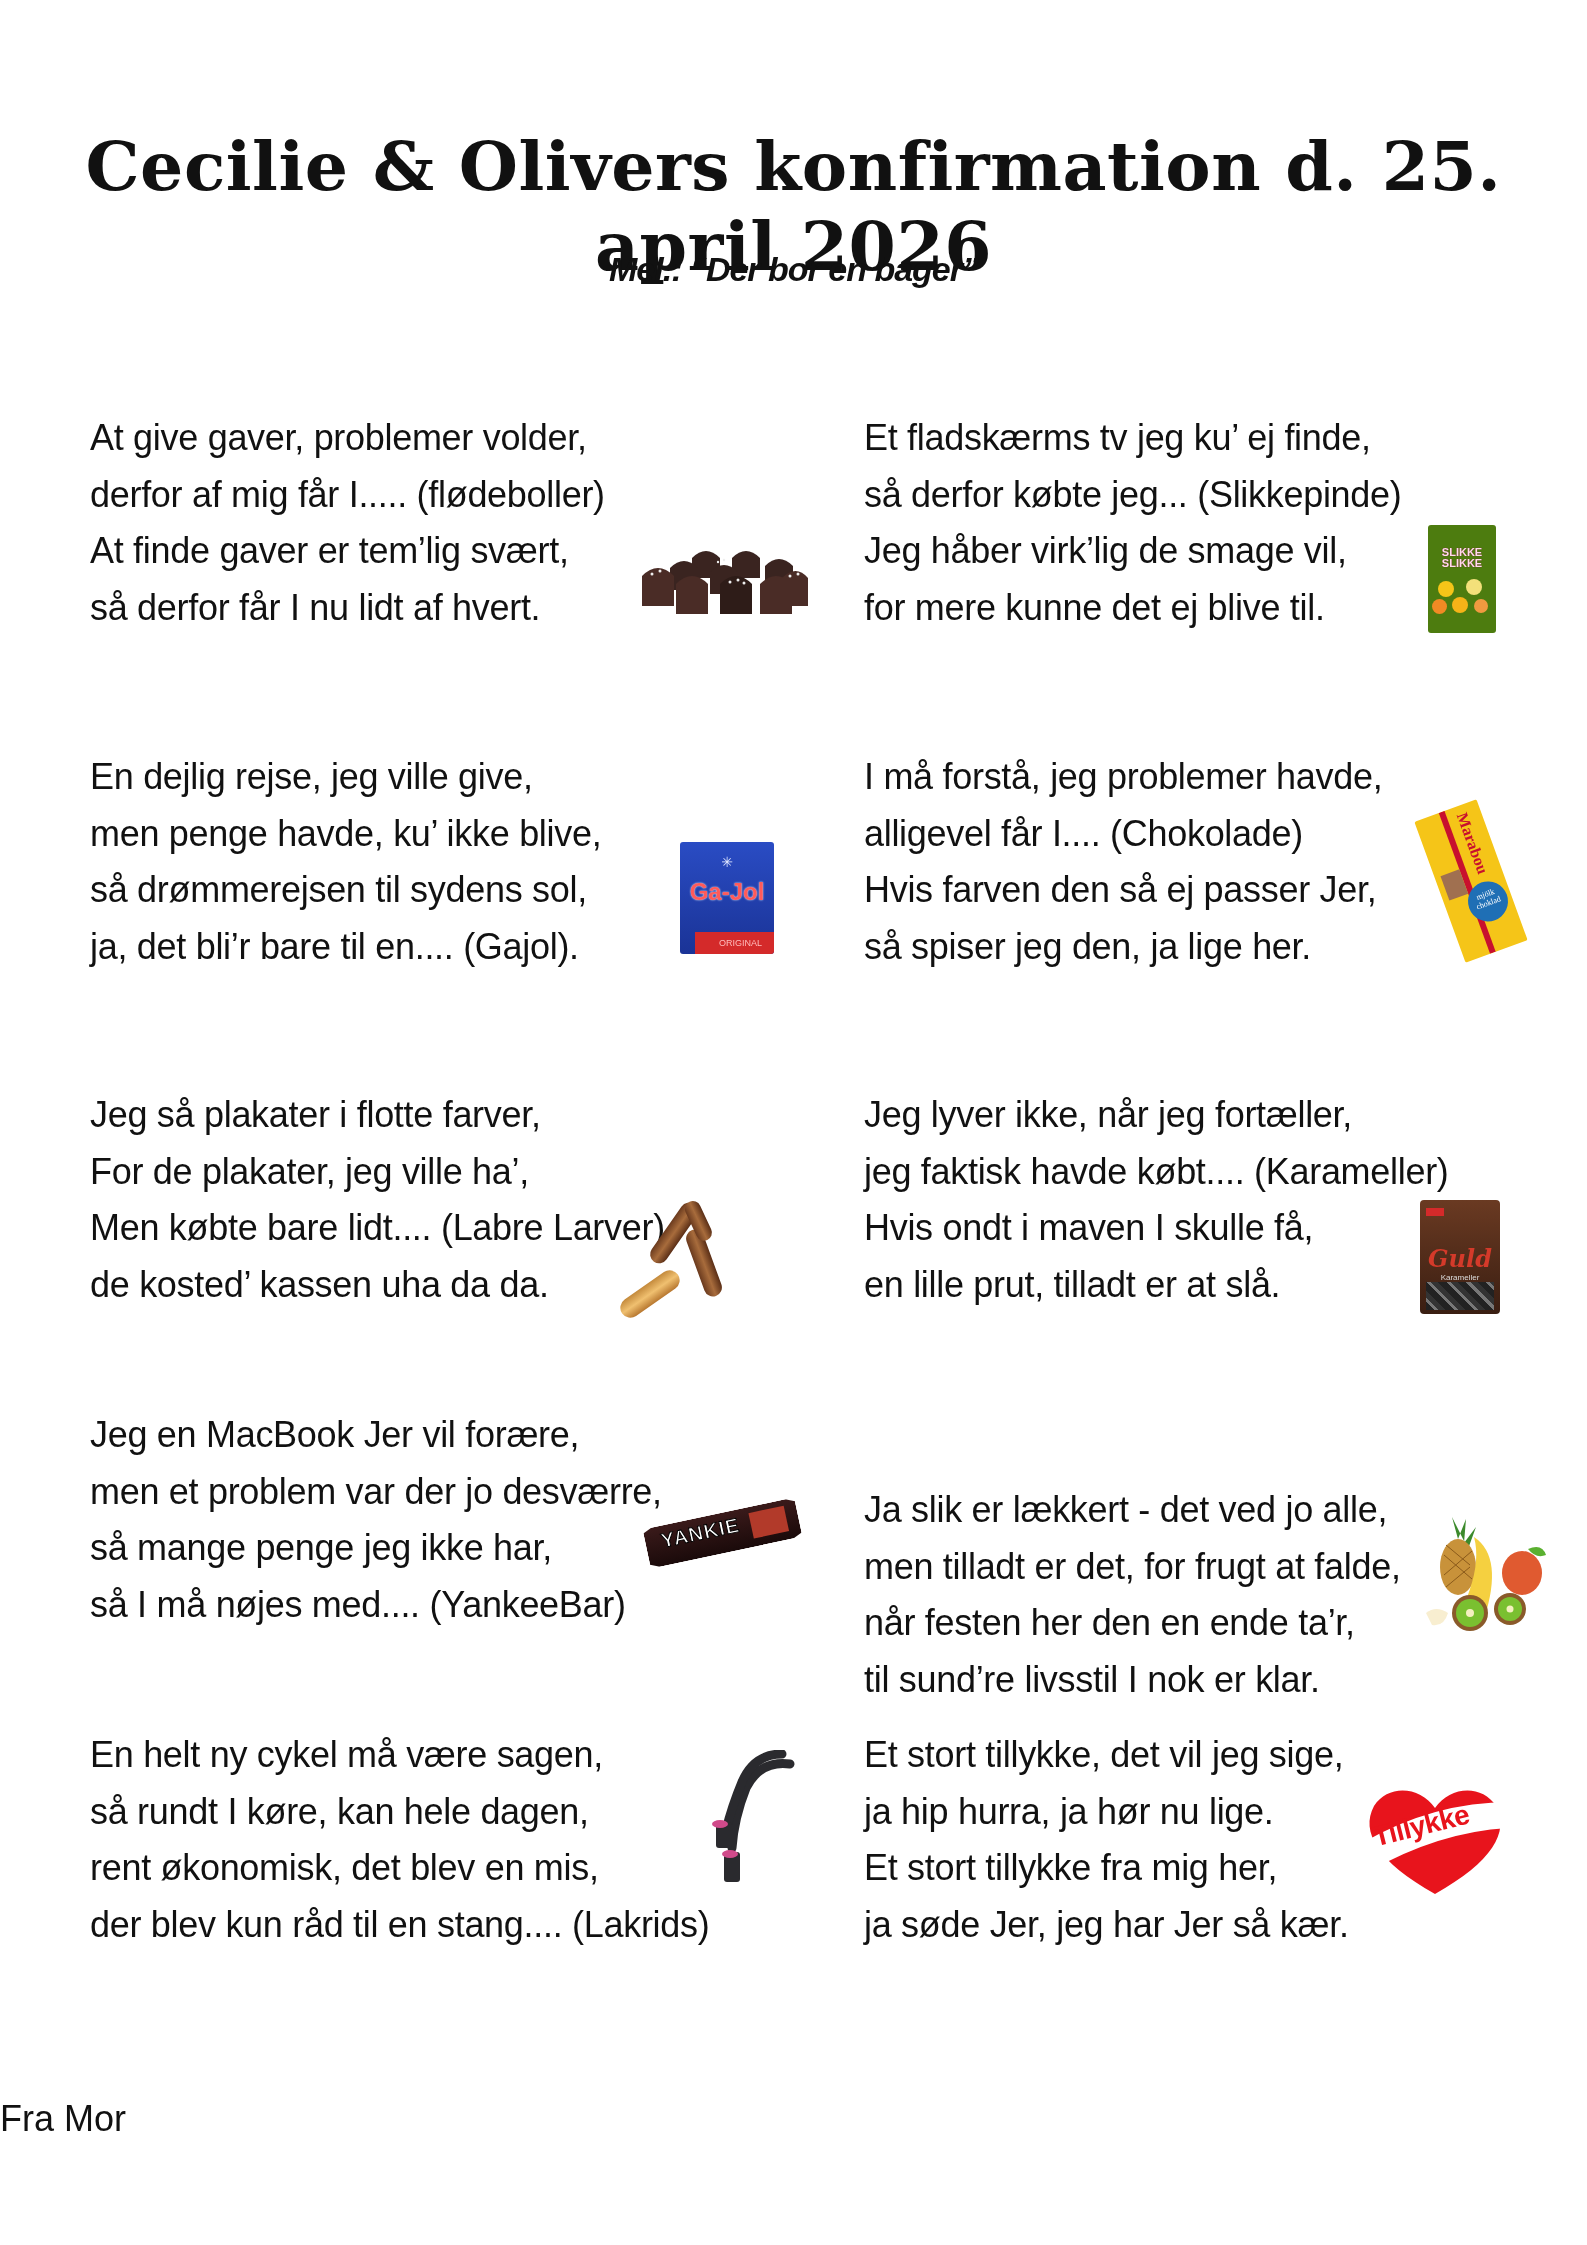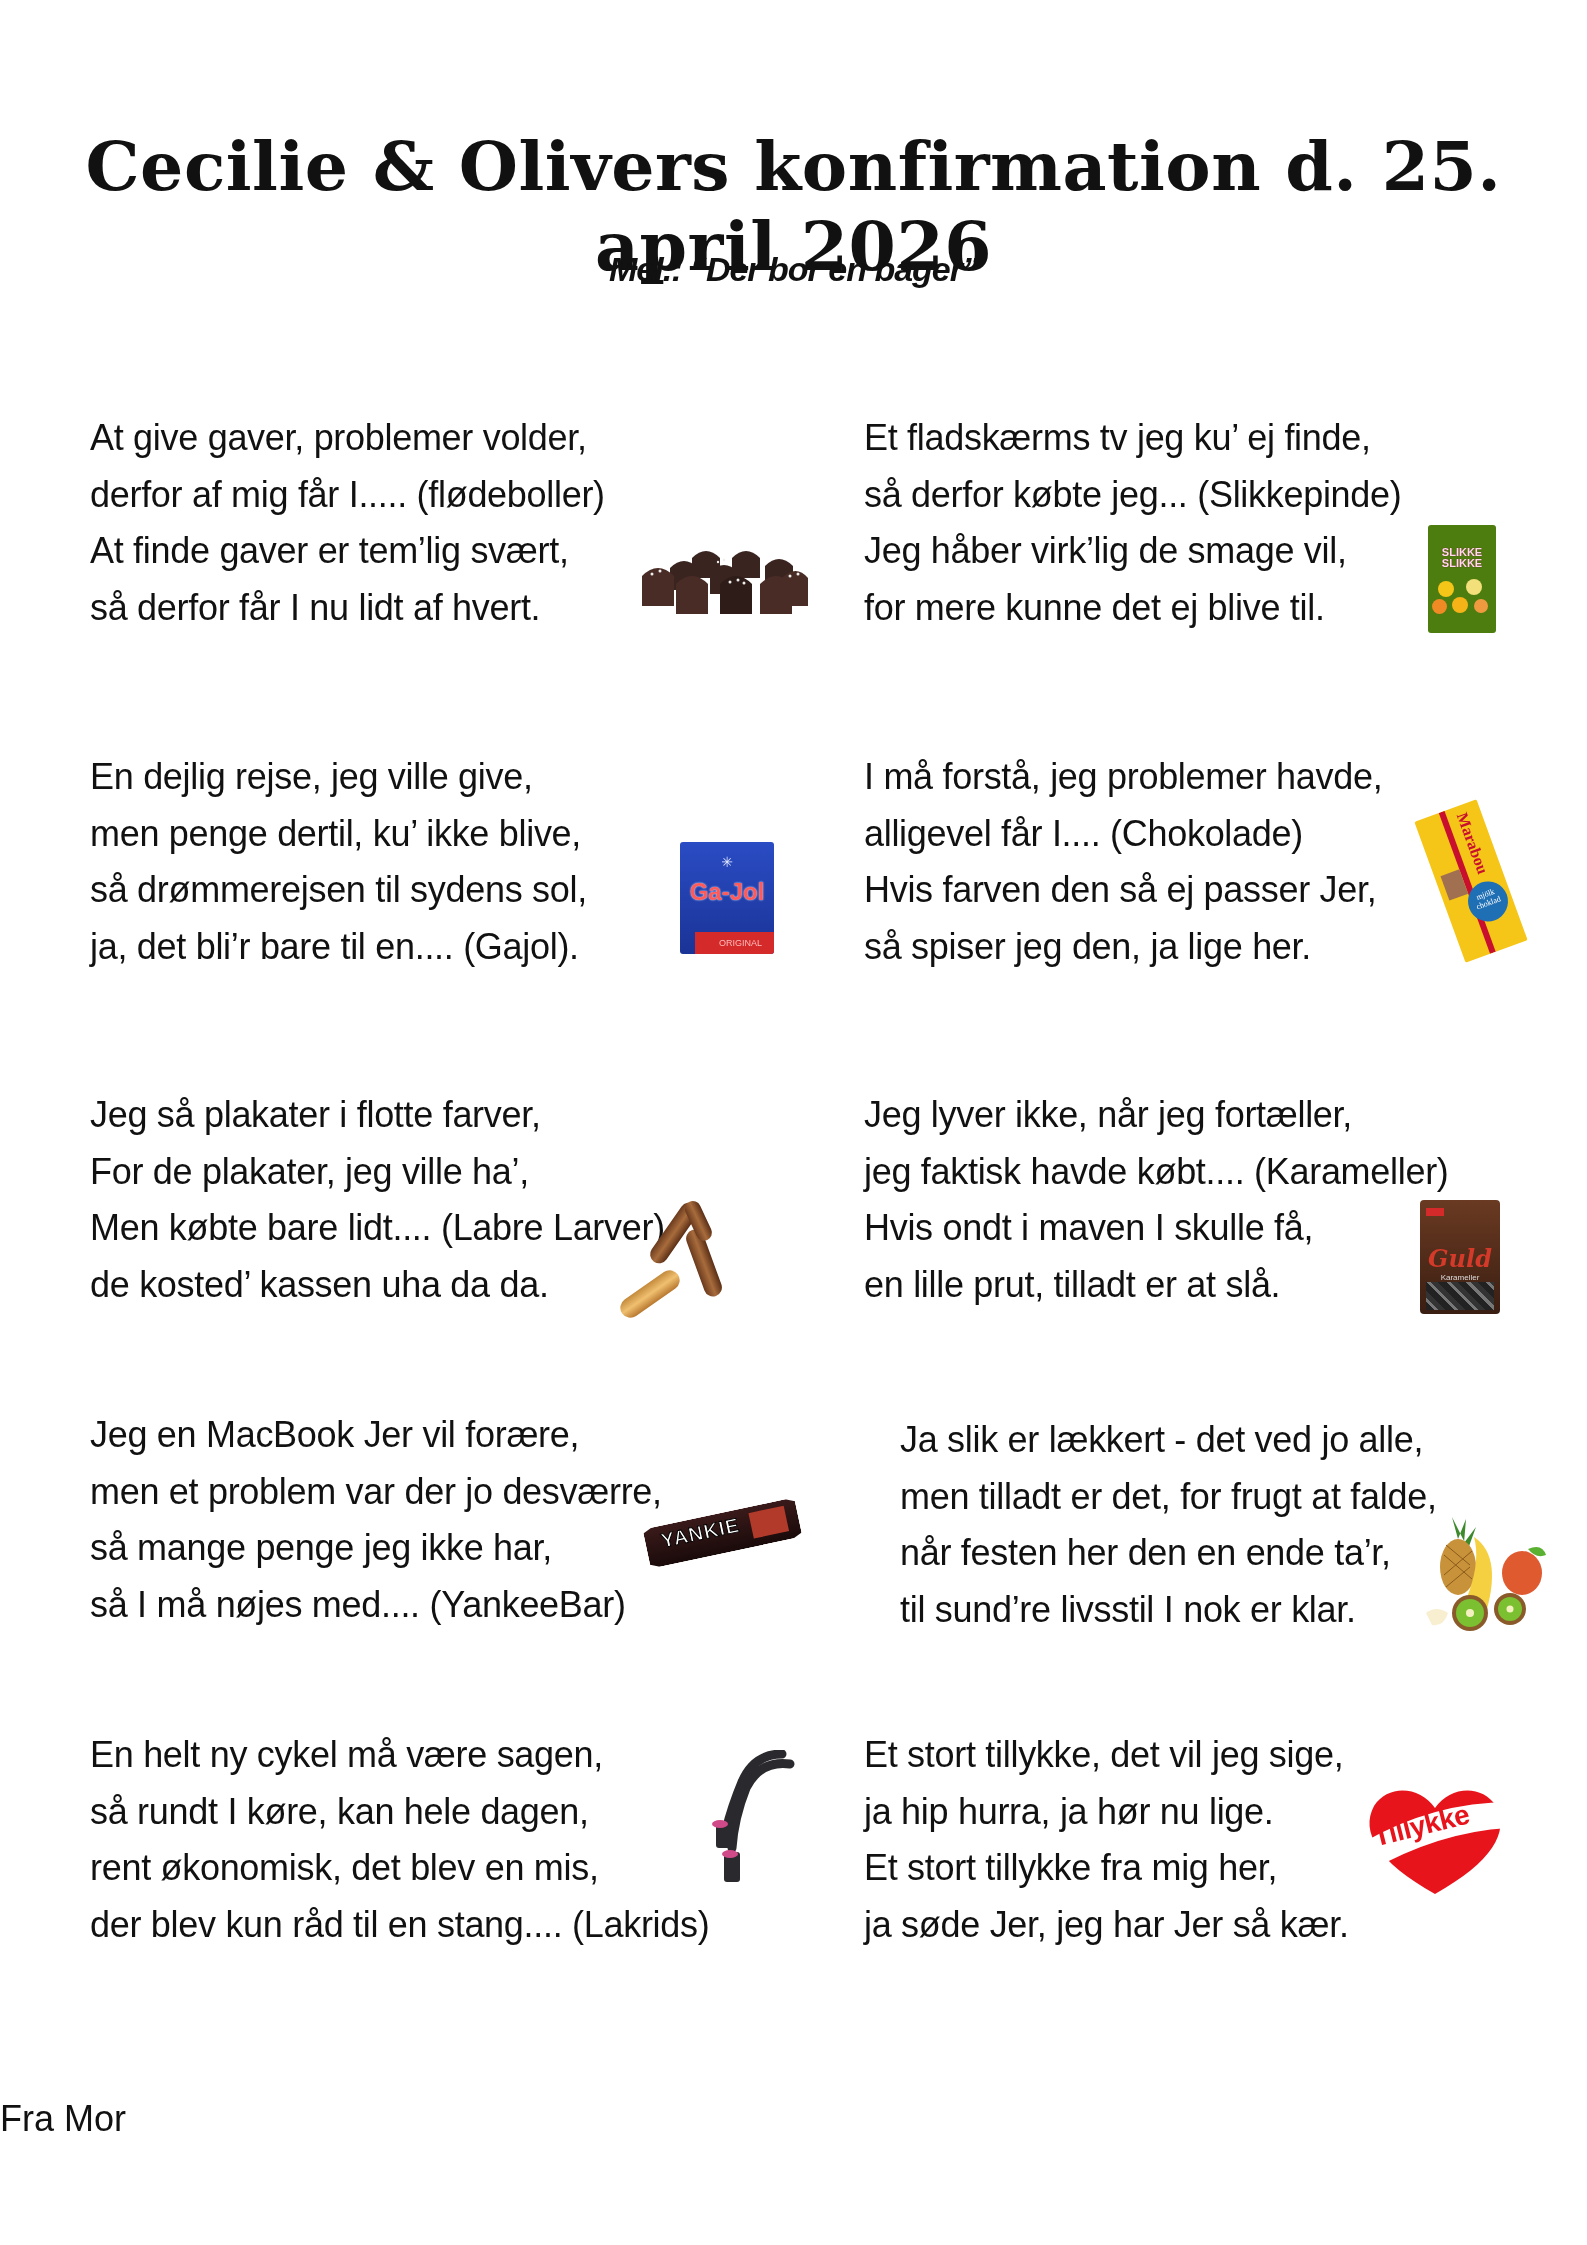--- a/index.html
+++ b/index.html
@@ -77,21 +77,21 @@
     <span style="position:absolute; left:10px; top:12px; width:16px; height:16px; border-radius:50%; background:#f5c518;"></span>
     <span style="position:absolute; left:38px; top:10px; width:16px; height:16px; border-radius:50%; background:#f3e07a;"></span>
     <span style="position:absolute; left:4px; top:30px; width:15px; height:15px; border-radius:50%; background:#f08a24;"></span>
     <span style="position:absolute; left:24px; top:28px; width:16px; height:16px; border-radius:50%; background:#f5b318;"></span>
     <span style="position:absolute; left:46px; top:30px; width:14px; height:14px; border-radius:50%; background:#f09a40;"></span>
   </div>
 </div>
 
 <div class="verse" style="left:90px; top:749px;">
   <div>En dejlig rejse, jeg ville give,</div>
-  <div>men penge dertil, ku’ ikke blive,</div>
+  <div>men penge havde, ku’ ikke blive,</div>
   <div>så drømmerejsen til sydens sol,</div>
   <div>ja, det bli’r bare til en.... (Gajol).</div>
 </div>
 <div class="ill" style="left:680px; top:842px; width:94px; height:112px; background:linear-gradient(#2a4cc4,#1a3396); border-radius:3px; text-align:center; font-family:'Liberation Sans',sans-serif; overflow:hidden;">
   <div style="color:#dfe6ff; font-size:14px; margin-top:12px;">✳</div>
   <div style="color:#ff5a5a; font-weight:bold; font-size:24px; margin-top:8px; text-shadow:0 0 2px #fff;">Ga-Jol</div>
   <div style="position:absolute; bottom:0; left:15px; right:0; height:22px; background:#d42a2a; color:#fbb; font-size:9px; line-height:22px;padding-left:12px;">ORIGINAL</div>
 </div>
 
 <div class="verse" style="left:864px; top:749px;">
@@ -149,21 +149,21 @@
   <div>Jeg en MacBook Jer vil forære,</div>
   <div>men et problem var der jo desværre,</div>
   <div>så mange penge jeg ikke har,</div>
   <div>så I må nøjes med.... (YankeeBar)</div>
 </div>
 <div class="ill" style="left:645px; top:1513px; width:155px; height:40px; background:linear-gradient(#3a1a1a,#1a0a0a); transform:rotate(-12deg); border-radius:3px; overflow:hidden; clip-path:polygon(0 10%,6% 0,94% 0,100% 10%,100% 90%,94% 100%,6% 100%,0 90%);">
   <div style="position:absolute; left:16px; top:4px; font-family:'Liberation Sans',sans-serif; font-weight:bold; font-size:20px; color:#fff; letter-spacing:1px; -webkit-text-stroke:1px #000;">YANKIE</div>
   <div style="position:absolute; right:12px; top:6px; width:36px; height:26px; background:#b23a2a;"></div>
 </div>
 
-<div class="verse" style="left:864px; top:1412px;margin-left:36px;">
+<div class="verse" style="left:864px; top:1482px;">
   <div>Ja slik er lækkert - det ved jo alle,</div>
   <div>men tilladt er det, for frugt at falde,</div>
   <div>når festen her den en ende ta’r,</div>
   <div>til sund’re livsstil I nok er klar.</div>
 </div>
 <svg class="ill" style="left:1418px; top:1515px;" width="130" height="120" viewBox="0 0 130 120">
   <path d="M34 2 l6 22 l8 -20 l-2 24 l12 -16 l-8 22 z" fill="#3c8a2c"></path>
   <ellipse cx="40" cy="52" rx="18" ry="28" fill="#c8923a"></ellipse>
   <g stroke="#8a5a1a" stroke-width="1" fill="none">
       <path d="M26 40 l28 24 M26 60 l28 -24 M28 30 l24 20 M28 72 l24 -20"></path>

